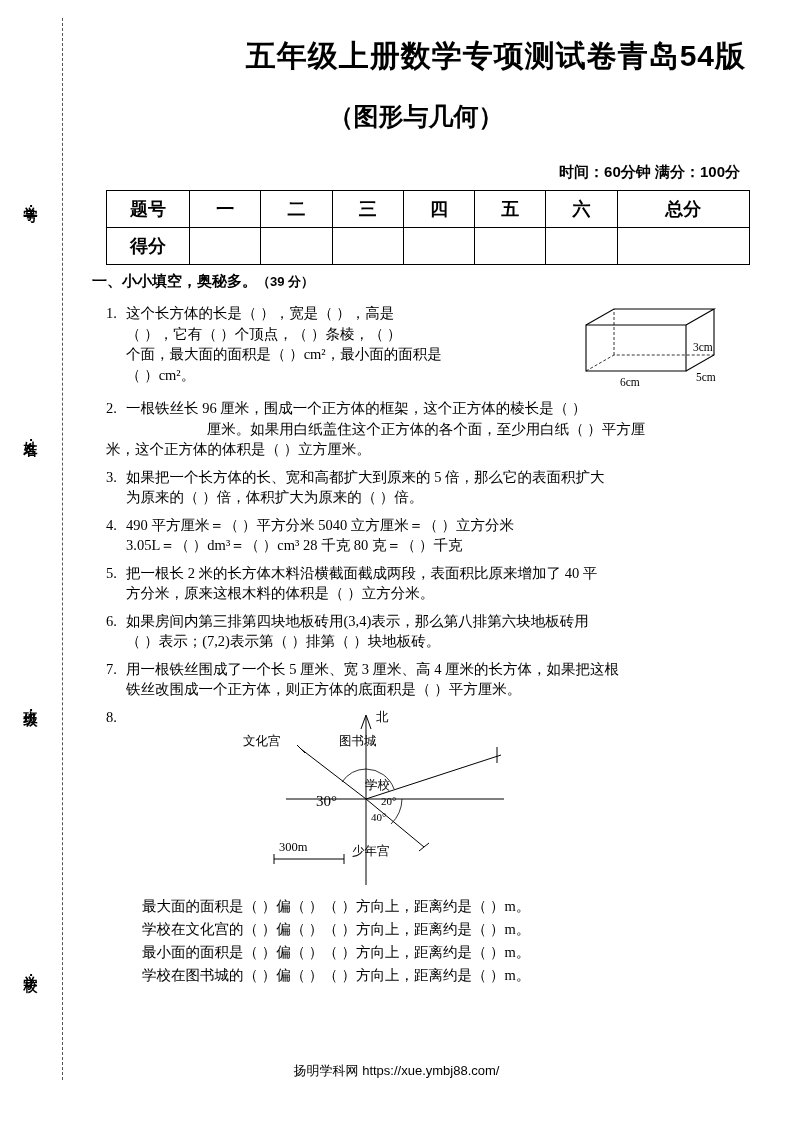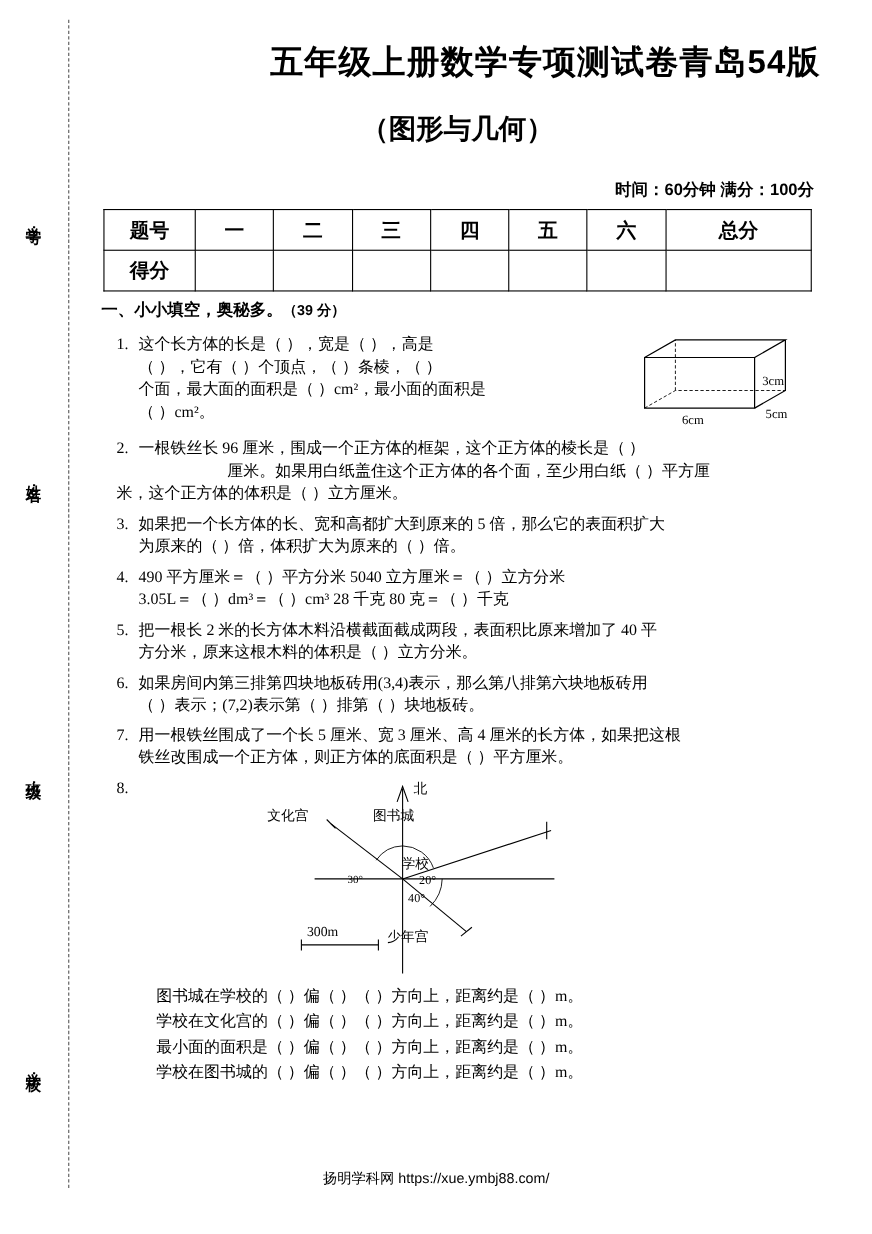--- a/index.html
+++ b/index.html
@@ -53,21 +53,21 @@
     margin:0; padding:0;
     position:absolute; left:0; top:100px; width:660px;
   }
   .timeline {
     position:absolute; right:6px; top:163px;
     font-family:"Liberation Sans", sans-serif;
     font-weight:bold;
     font-size:15px;
   }
   table.scoretable {
-    position:absolute; left:8px; top:190px;
+    position:absolute; left:20px; top:190px;
     border-collapse:collapse;
     width:644px;
     font-family:"Liberation Sans", sans-serif;
     font-weight:bold;
     border-radius:11px;
   }
   table.scoretable td {
     border:1px solid #000;
     height:34px;
     text-align:center;
@@ -272,27 +272,27 @@
               <path d="M110,62 A30,30 0 0,1 138,82" stroke-width="0.8"></path>
               <path d="M146,92 A36,36 0 0,1 135,117" stroke-width="0.8"></path>
             </g>
           </svg>
           <div style="position:absolute; left:120px; top:0px; font-size:12.5px;">北</div>
           <div style="position:absolute; left:-13px; top:24px; font-size:12.5px;">文化宫</div>
           <div style="position:absolute; left:83px; top:24px; font-size:12.5px;">图书城</div>
           <div style="position:absolute; left:109px; top:68px; font-size:12.5px;">学校</div>
           <div style="position:absolute; left:96px; top:134px; font-size:12.5px;">少年宫</div>
           <div style="position:absolute; left:23px; top:130px; font-size:12.5px;">300m</div>
-          <div style="position:absolute; left:60px; top:84px; font-size:10px;">30°</div>
+          <div style="position:absolute; left:60px; top:84px; font-size:15px;">30°</div>
           <div style="position:absolute; left:125px; top:84px; font-size:11px;">20°</div>
           <div style="position:absolute; left:115px; top:100px; font-size:11px;">40°</div>
         </div>
 
         <div class="answerlines" style="top:188px;">
-          <div>图书城在学校的（        ）偏（        ）（        ）方向上，距离约是（        ）m。</div>
+          <div>最大面的面积是（        ）偏（        ）（        ）方向上，距离约是（        ）m。</div>
           <div>学校在文化宫的（        ）偏（        ）（        ）方向上，距离约是（        ）m。</div>
           <div>最小面的面积是（        ）偏（        ）（        ）方向上，距离约是（        ）m。</div>
           <div>学校在图书城的（        ）偏（        ）（        ）方向上，距离约是（        ）m。</div>
         </div>
       </div>
 
     </div>
   </div>
 
   <div class="watermark">扬明学科网 https://xue.ymbj88.com/</div>

